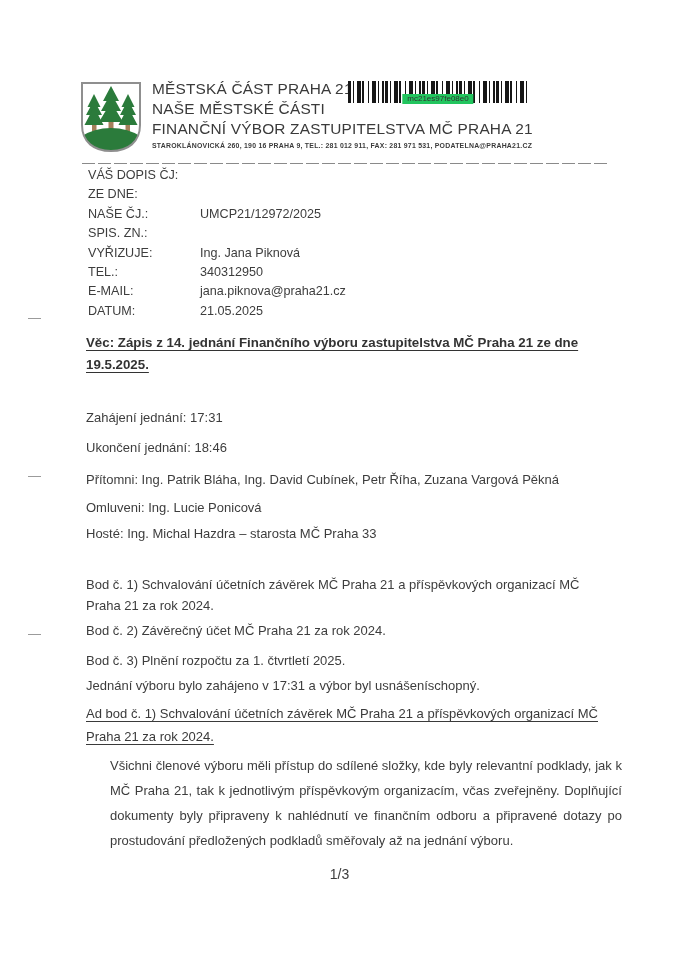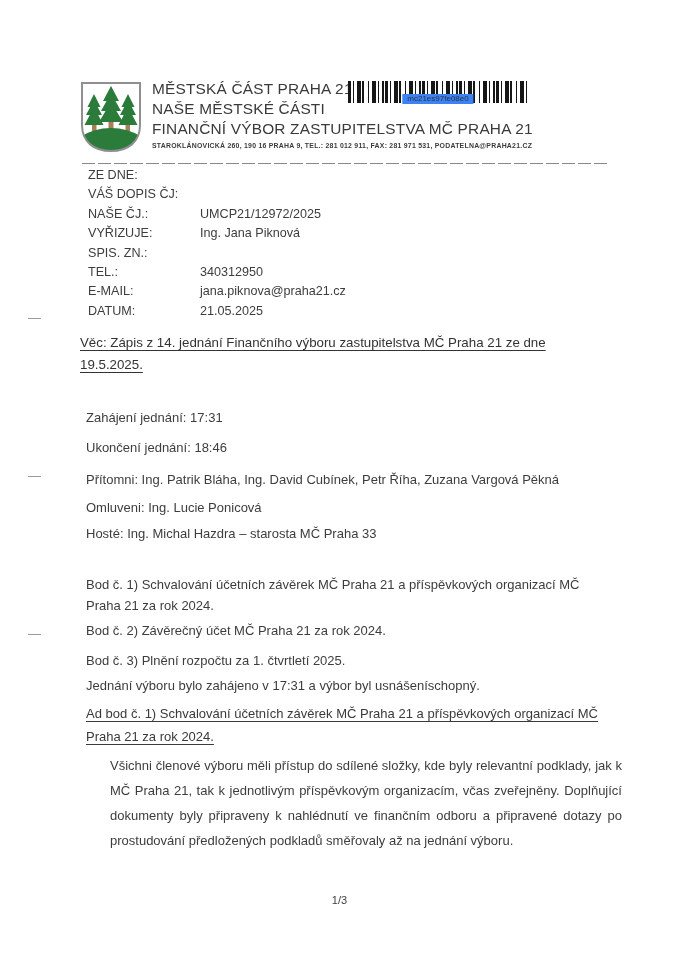--- a/index.html
+++ b/index.html
@@ -16,52 +16,52 @@
   .barcode-bars{
     position:absolute;left:0;top:0;width:180px;height:22px;
     background:repeating-linear-gradient(90deg,
       #161616 0 3px,#fff 3px 5px,#161616 5px 6px,#fff 6px 9px,
       #161616 9px 13px,#fff 13px 14px,#161616 14px 16px,#fff 16px 20px,
       #161616 20px 21px,#fff 21px 24px,#161616 24px 28px,#fff 28px 30px,
       #161616 30px 31px,#fff 31px 34px,#161616 34px 36px,#fff 36px 37px);
   }
   .barcode-label{
     position:absolute;left:50%;top:13px;transform:translateX(-50%);
-    background:#3b82f6;padding:0 5px;font-size:8px;line-height:10px;color:#333;white-space:nowrap;
+    background:#22c55e;padding:0 5px;font-size:8px;line-height:10px;color:#333;white-space:nowrap;
   }
   .separator{
     position:absolute;left:82px;top:163px;width:526px;height:1px;
     background:repeating-linear-gradient(90deg,#8a8a8a 0 13px,transparent 13px 16px);
   }
   
   .fields{position:absolute;left:88px;top:166px;font-size:12.6px;}
   .field-row{line-height:19.4px;white-space:nowrap;}
   .field-label{display:inline-block;width:112px;}
   
   .fold-mark{position:absolute;left:28px;width:13px;height:1px;background:#9b9b9b;}
   .fm1{top:318px;} .fm2{top:476px;} .fm3{top:634px;}
   
   .bline{position:absolute;left:86px;width:512px;font-size:13px;line-height:21px;}
   .subject{
-    position:absolute;left:80px;top:332px;width:516px;
-    font-size:13.3px;line-height:22px;font-weight:normal;color:#333;
+    position:absolute;left:86px;top:332px;width:516px;
+    font-size:13.3px;line-height:22px;font-weight:bold;color:#333;
     text-decoration:underline;text-underline-offset:3px;
   }
   .t-misto{top:380px;} .t-zahajeni{top:407px;} .t-ukonceni{top:437px;}
   .t-pritomni{top:469px;} .t-omluveni{top:497px;} .t-hoste{top:523px;}
   .t-program{top:550px;font-weight:bold;color:#383838;}
   .t-bod1{top:574px;} .t-bod2{top:620px;} .t-bod3{top:650px;}
   .t-jednani{top:675px;}
   .t-adbod{
     top:703px;line-height:22.5px;text-align:justify;
     text-decoration:underline;text-underline-offset:3px;color:#3a3a3a;
   }
   .t-para{top:753px;line-height:25px;text-align:justify;margin-left:24px;}
   
-  .footer{position:absolute;left:0;top:894px;width:679px;text-align:center;font-size:11px;color:#3d3d3d;}
+  .footer{position:absolute;left:0;top:866px;width:679px;text-align:center;font-size:14px;color:#3d3d3d;}
 </style>
 </head>
 <body>
 
 <div class="page">
 
   <svg class="logo" viewBox="0 0 62 72" aria-hidden="true">
     <defs>
         <clipPath id="sc">
           <path d="M2,2 H60 V44 C60,61 48,70 31,70 C14,70 2,61 2,44 Z"></path>
@@ -101,33 +101,33 @@
 
   <div class="barcode">
     <div class="barcode-bars"></div>
     <span class="barcode-label">mc21es97fe08e0</span>
   </div>
 
   <div class="separator"></div>
 
   <div class="fields">
     <div class="field-row">
-      <span class="field-label">ZE DNE:</span><span></span>
+      <span class="field-label">VÁŠ DOPIS ČJ:</span><span></span>
     </div>
     <div class="field-row">
-      <span class="field-label">VÁŠ DOPIS ČJ:</span><span></span>
+      <span class="field-label">ZE DNE:</span><span></span>
     </div>
     <div class="field-row">
       <span class="field-label">NAŠE ČJ.:</span><span>UMCP21/12972/2025</span>
     </div>
     <div class="field-row">
-      <span class="field-label">VYŘIZUJE:</span><span>Ing. Jana Piknová</span>
+      <span class="field-label">SPIS. ZN.:</span><span></span>
     </div>
     <div class="field-row">
-      <span class="field-label">SPIS. ZN.:</span><span></span>
+      <span class="field-label">VYŘIZUJE:</span><span>Ing. Jana Piknová</span>
     </div>
     <div class="field-row">
       <span class="field-label">TEL.:</span><span>340312950</span>
     </div>
     <div class="field-row">
       <span class="field-label">E-MAIL:</span><span>jana.piknova@praha21.cz</span>
     </div>
     <div class="field-row">
       <span class="field-label">DATUM:</span><span>21.05.2025</span>
     </div>

